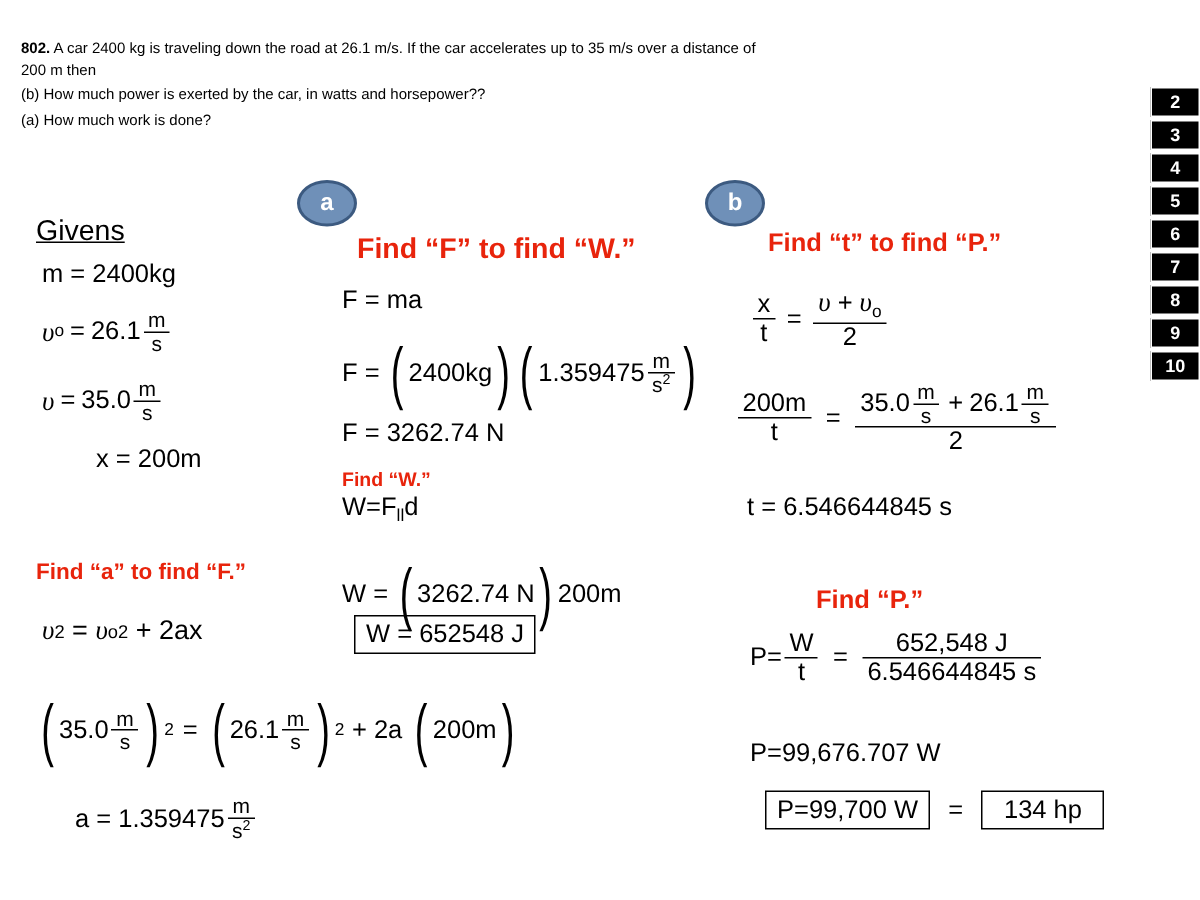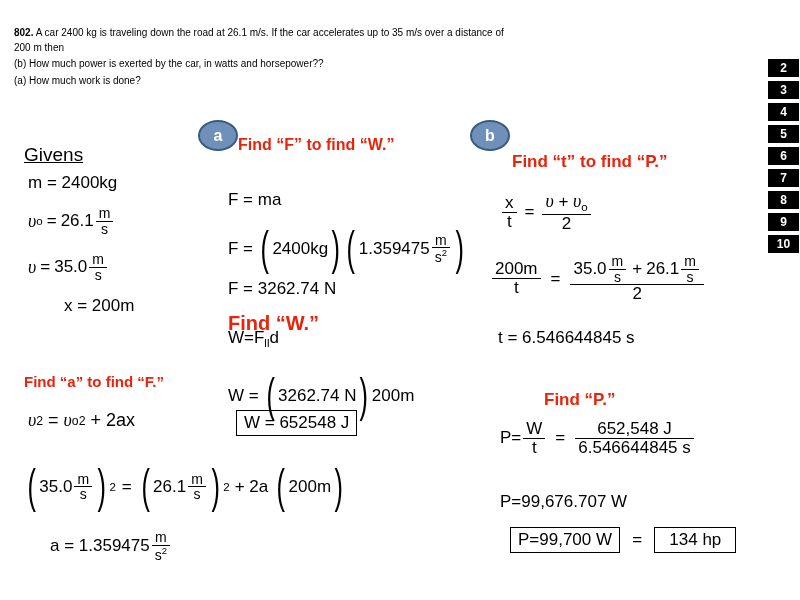--- a/index.html
+++ b/index.html
@@ -198,21 +198,21 @@
 <div class="abs" style="left:50px; top:530px; font-size:17px;">
   <span class="eq">
     <span>a = 1.359475</span>
     <span class="frac unit">
       <span class="num">m</span>
       <span class="den"><span>s</span><sup class="exp">2</sup></span>
     </span>
   </span>
 </div>
 
-<div class="abs red" style="left:238px; top:136px; font-size:16px;">Find “F” to find “W.”</div>
+<div class="abs red" style="left:238px; top:156px; font-size:19px;">Find “F” to find “W.”</div>
 
 <div class="abs" style="left:228px; top:190px; font-size:17px;">F = ma</div>
 
 <div class="abs" style="left:228px; top:228px; font-size:17px;">
   <span class="paren-wrap">
     <span style="margin-right:4px;">F =</span>
     <span class="bigparen">(</span>
     <span>2400kg</span>
     <span class="bigparen">)</span>
     <span class="bigparen">(</span>
@@ -222,21 +222,21 @@
         <span class="num">m</span>
         <span class="den"><span>s</span><sup class="exp">2</sup></span>
       </span>
     </span>
     <span class="bigparen">)</span>
   </span>
 </div>
 
 <div class="abs" style="left:228px; top:279px; font-size:17px;">F = 3262.74 N</div>
 
-<div class="abs red" style="left:228px; top:312px; font-size:20px;">Find “W.”</div>
+<div class="abs red" style="left:228px; top:312px; font-size:13px;">Find “W.”</div>
 
 <div class="abs" style="left:228px; top:328px; font-size:17px;">
   <span>W=F</span><sub class="sb">ll</sub><span>d</span>
 </div>
 
 <div class="abs" style="left:228px; top:375px; font-size:17px;">
   <span class="paren-wrap">
     <span style="margin-right:4px;">W =</span>
     <span class="bigparen">(</span>
     <span>3262.74 N</span>

